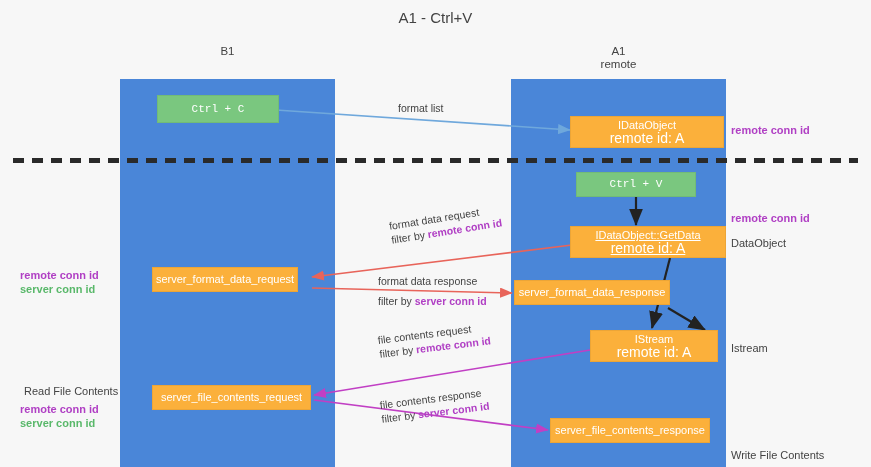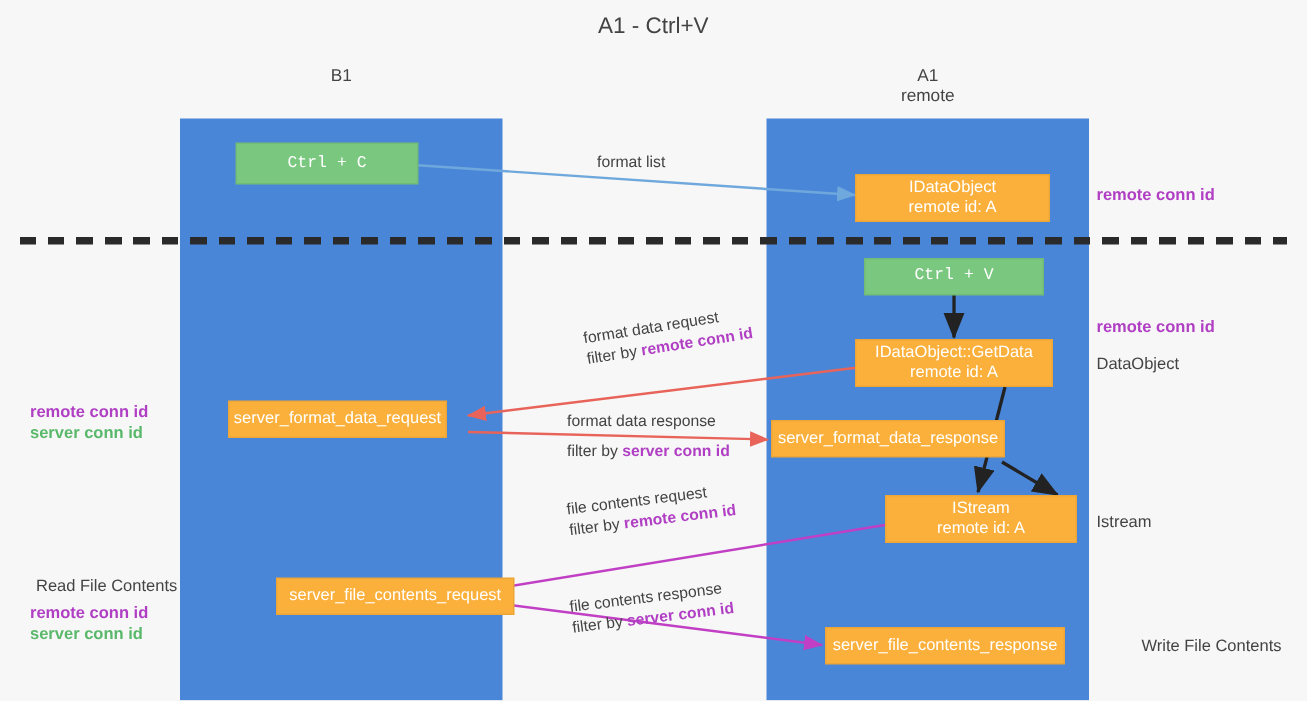--- a/index.html
+++ b/index.html
@@ -51,21 +51,21 @@
     align-items: center;
     justify-content: center;
     color: #ffffff;
     font-size: 11px;
     line-height: 13px;
     text-align: center;
     border: 1px solid rgba(0,0,0,0.06);
   }
   .node.green { background: #7ac77f; font-family: Liberation Mono, monospace; }
   .node.orange { background: #fbb03b; }
-  .node .l2 { font-size: 11px; }
+  .node .l2 { font-size: 14px; }
 
   .sidelabel {
     position: absolute;
     font-size: 11px;
     line-height: 14px;
     color: #434343;
     white-space: nowrap;
   }
   .purple { color: #b03fc4; font-weight: bold; }
   .green-t { color: #59b86a; font-weight: bold; }
@@ -154,48 +154,48 @@
 
     <path d="M314,400 L548,430" stroke="#c13fc4" stroke-width="1.6" fill="none" marker-end="url(#ah-mag)"></path>
   </svg>
 
   <div class="dashsep"></div>
 
   <div class="node green" style="left:157px; top:95px; width:122px; height:28px;">
     <div>Ctrl + C</div>
   </div>
 
-  <div class="node orange" style="left:570px; top:116px; width:130px; height:32px;">
+  <div class="node orange" style="left:570px; top:116px; width:154px; height:32px;">
     <div>IDataObject</div>
     <div class="l2">remote id: A</div>
   </div>
 
   <div class="node green" style="left:576px; top:172px; width:120px; height:25px;">
     <div>Ctrl + V</div>
   </div>
 
-  <div class="node orange" style="left:570px; top:226px; width:132px; height:32px;">
+  <div class="node orange" style="left:570px; top:226px; width:156px; height:32px;text-decoration:underline;">
     <div>IDataObject::GetData</div>
     <div class="l2">remote id: A</div>
   </div>
 
   <div class="node orange" style="left:152px; top:267px; width:146px; height:25px;">
     <div>server_format_data_request</div>
   </div>
 
   <div class="node orange" style="left:514px; top:280px; width:156px; height:25px;">
     <div>server_format_data_response</div>
   </div>
 
   <div class="node orange" style="left:590px; top:330px; width:128px; height:32px;">
     <div>IStream</div>
     <div class="l2">remote id: A</div>
   </div>
 
-  <div class="node orange" style="left:152px; top:385px; width:159px; height:25px;margin-left:32px;">
+  <div class="node orange" style="left:152px; top:385px; width:159px; height:25px;">
     <div>server_file_contents_request</div>
   </div>
 
   <div class="node orange" style="left:550px; top:418px; width:160px; height:25px;">
     <div>server_file_contents_response</div>
   </div>
 
   <div class="edgelabel" style="left:398px; top:101px;">format list</div>
 
   <div class="edgelabel rot" style="left:388px; top:219px;">
@@ -239,15 +239,15 @@
   </div>
 
   <div class="sidelabel purple" style="left:731px; top:123px;">remote conn id</div>
 
   <div class="sidelabel purple" style="left:731px; top:211px;">remote conn id</div>
 
   <div class="sidelabel" style="left:731px; top:236px;">DataObject</div>
 
   <div class="sidelabel" style="left:731px; top:341px;">Istream</div>
 
-  <div class="sidelabel" style="left:731px; top:424px;margin-left:30px;">Write File Contents</div>
+  <div class="sidelabel" style="left:731px; top:448px;">Write File Contents</div>
 
 </div>
 
 </body></html>

